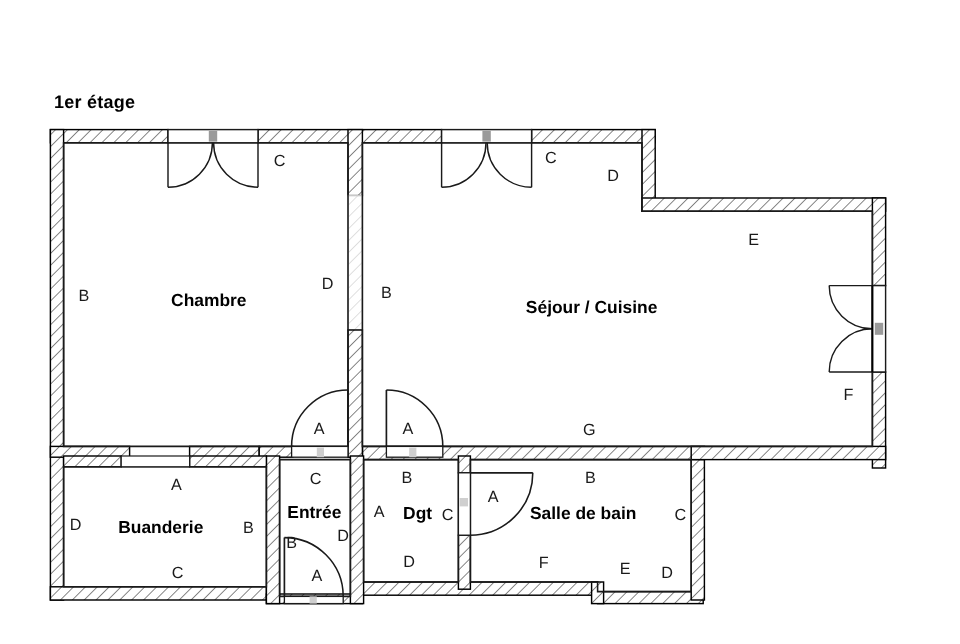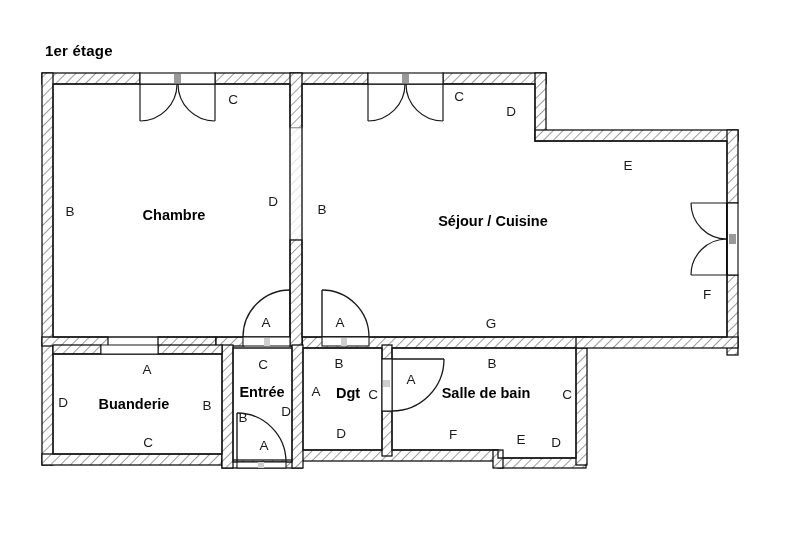--- a/index.html
+++ b/index.html
@@ -14,20 +14,21 @@
     font-family: "Liberation Sans", sans-serif;
     color: #000000;
     overflow: hidden;
     position: relative;
   }
   #floorplan-root {
     position: relative;
     width: 800px;
     height: 482px;
     background: #ffffff;
+    margin-top: 35px;
   }
   #plan-title {
     position: absolute;
     left: 45px;
     top: 42px;
     font-size: 15px;
     font-weight: bold;
     letter-spacing: 0.2px;
     color: #000;
     white-space: nowrap;

